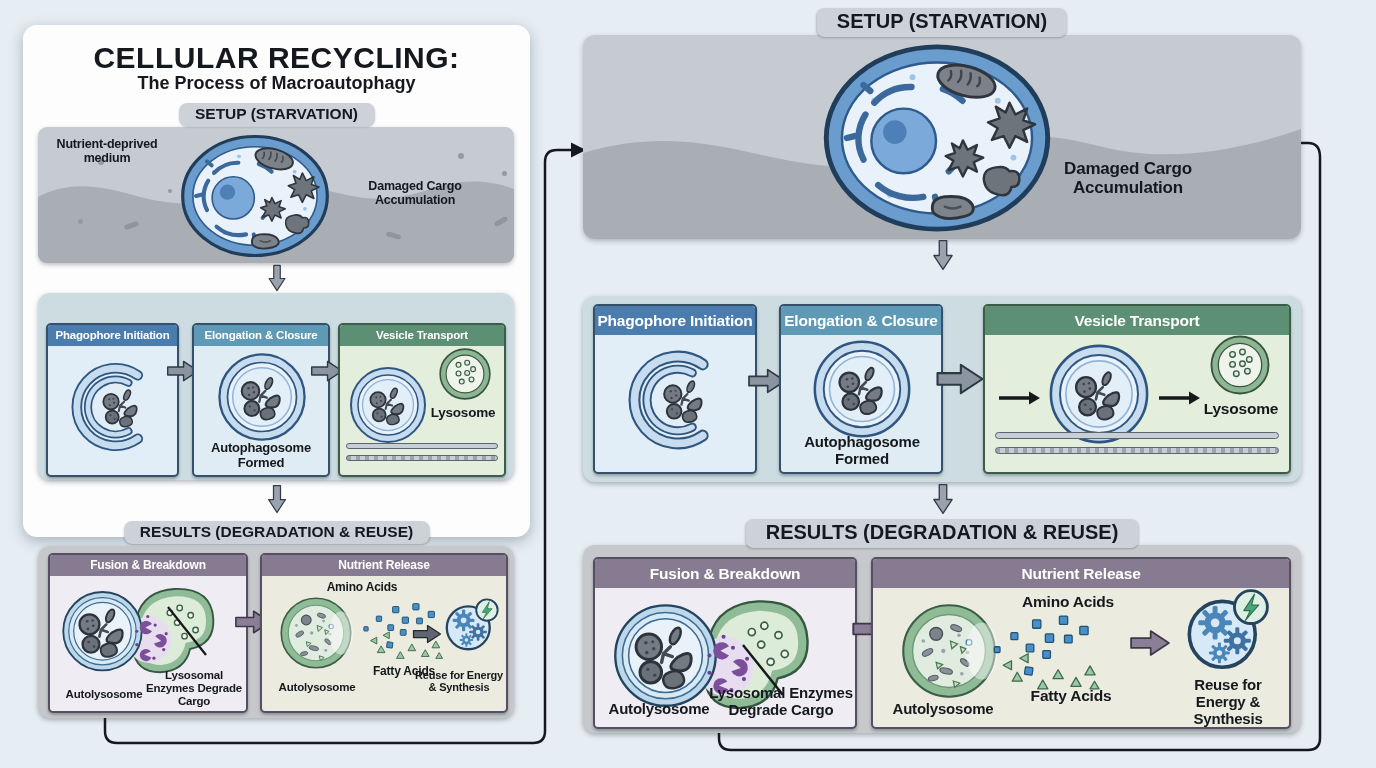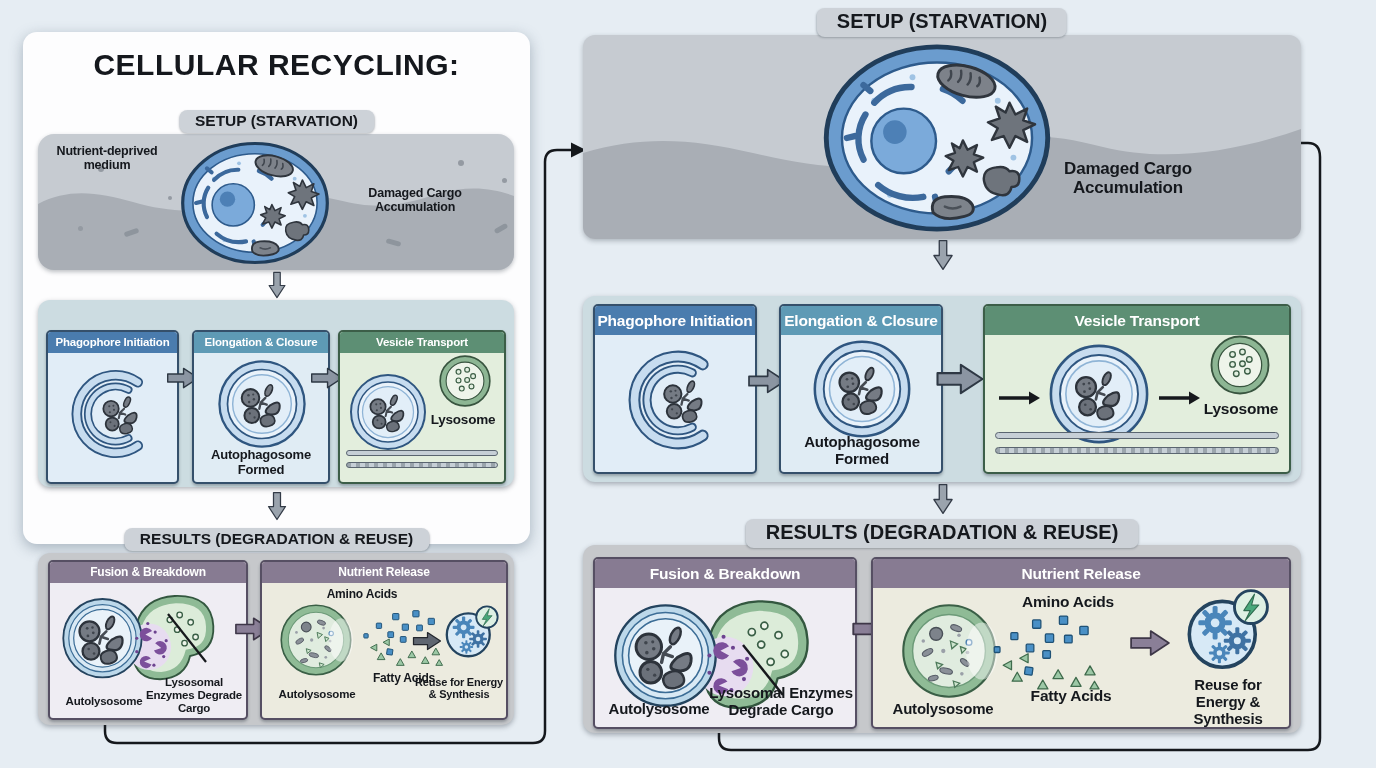--- a/index.html
+++ b/index.html
@@ -228,26 +228,27 @@
     </symbol>
   </defs>
 </svg>
 
 <svg id="connectors" width="1376" height="768">
   <path d="M105,701 L105,731 Q105,743 117,743 L533,743 Q545,743 545,731 L545,162 Q545,150 557,150 L572,150" fill="none" stroke="#15181c" stroke-width="2.5" stroke-linecap="round"></path>
   <polygon points="571,142.5 586,150 571,157.5" fill="#15181c"></polygon>
   <path d="M719,717 L719,738 Q719,750 731,750 L1308,750 Q1320,750 1320,738 L1320,157 Q1320,143 1308,143 L1301,143" fill="none" stroke="#15181c" stroke-width="2.5" stroke-linecap="round"></path>
 </svg>
 
-<div class="abs layer" style="left:23px;top:32px;width:507px;height:512px;background:var(--poster-bg);border-radius:14px;box-shadow:0 4px 14px rgba(70,90,110,.4)">
+<div class="abs layer" style="left:23px;top:25px;width:507px;height:512px;background:var(--poster-bg);border-radius:14px;box-shadow:0 4px 14px rgba(70,90,110,.4)">
 
   <div class="abs ctr" style="left:0;width:507px;top:16px;font-size:30px;font-weight:800;letter-spacing:.5px">CELLULAR RECYCLING:</div>
+  <div class="abs ctr" style="left:0;width:507px;top:48px;font-size:18px;font-weight:700">The Process of Macroautophagy</div>
 
   <div class="abs tab tab-c" style="top:78px;font-size:15.5px;padding:2px 16px 3px">SETUP (STARVATION)</div>
-  <div class="abs" style="left:15px;top:102px;width:476px;height:136px;background:var(--panel-gray);border-radius:16px;overflow:hidden;box-shadow:0 2px 4px rgba(40,50,60,.3)">
+  <div class="abs" style="left:15px;top:102px;width:476px;height:136px;background:var(--panel-gray);border-radius:9px;overflow:hidden;box-shadow:0 2px 4px rgba(40,50,60,.3)">
     <svg class="abs" width="476" height="136" viewBox="0 0 476 136" style="left:0;top:0">
       <path d="M0,70 C30,54 60,58 95,68 C130,78 160,80 200,70 C240,60 260,56 300,66 C340,76 360,72 400,60 C430,51 455,54 476,62 L476,136 L0,136 Z" fill="var(--wave-gray)"></path>
     </svg>
     <span class="speck" style="left:60px;top:32px;width:6px;height:6px"></span>
     <span class="speck" style="left:420px;top:26px;width:6px;height:6px"></span>
     <span class="speck" style="left:464px;top:44px;width:5px;height:5px"></span>
     <span class="speck" style="left:250px;top:20px;width:4px;height:4px"></span>
     <span class="speck" style="left:40px;top:92px;width:5px;height:5px"></span>
     <span class="speck" style="left:200px;top:116px;width:4px;height:4px"></span>
     <span class="speck" style="left:130px;top:62px;width:4px;height:4px"></span>

